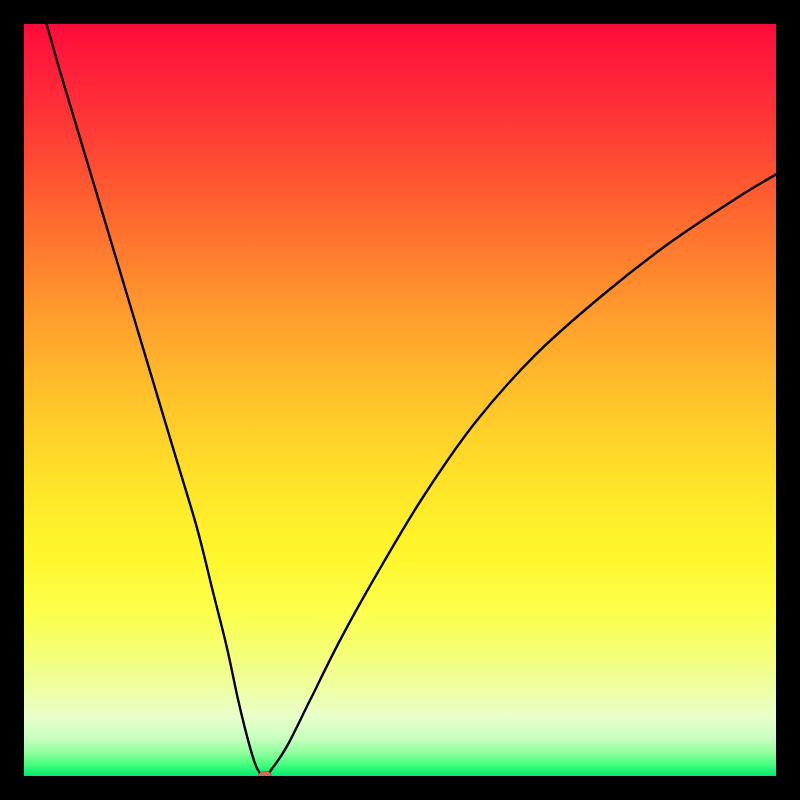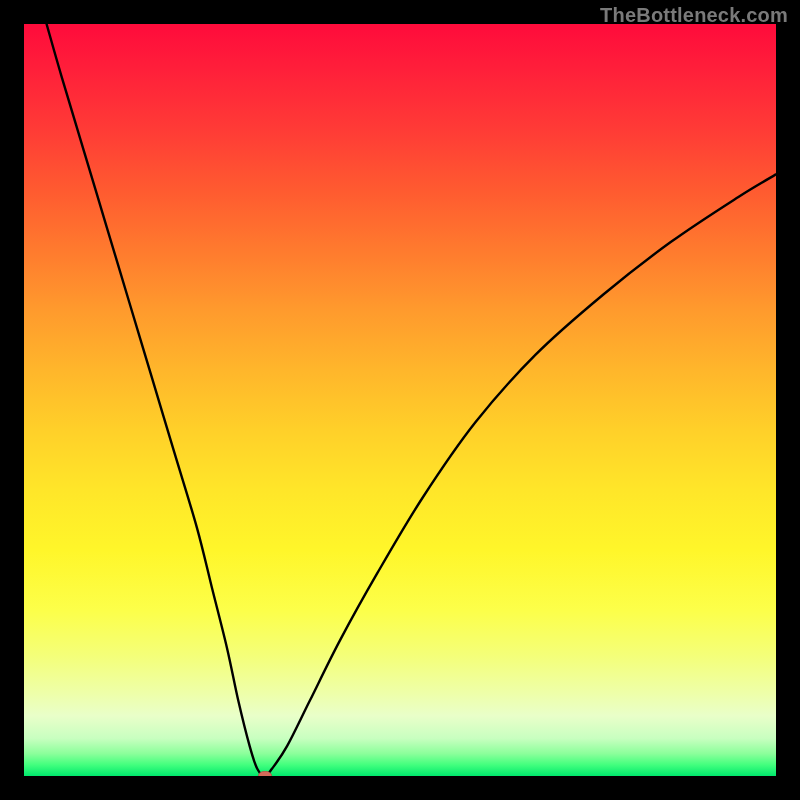--- a/index.html
+++ b/index.html
@@ -79,14 +79,13 @@
 <div class="stage">
 
   <div class="plot">
     <div class="gradient"></div>
     <svg class="curve" viewBox="0 0 752 752" preserveAspectRatio="none">
       <path id="curve-path" d="M 22.56 0.00 C 25.07 8.77, 31.33 31.33, 37.60 52.64 C 43.87 73.95, 52.64 102.77, 60.16 127.84 C 67.68 152.91, 75.20 177.97, 82.72 203.04 C 90.24 228.11, 97.76 253.17, 105.28 278.24 C 112.80 303.31, 120.32 328.37, 127.84 353.44 C 135.36 378.51, 142.88 403.57, 150.40 428.64 C 157.92 453.71, 166.69 481.28, 172.96 503.84 C 179.23 526.40, 182.99 543.95, 188.00 564.00 C 193.01 584.05, 198.65 605.36, 203.04 624.16 C 207.43 642.96, 210.56 660.51, 214.32 676.80 C 218.08 693.09, 222.47 710.64, 225.60 721.92 C 228.73 733.20, 230.61 739.47, 233.12 744.48 C 235.63 749.49, 238.13 752.00, 240.64 752.00 C 243.15 752.00, 244.40 749.49, 248.16 744.48 C 251.92 739.47, 256.93 733.20, 263.20 721.92 C 269.47 710.64, 276.99 694.35, 285.76 676.80 C 294.53 659.25, 304.56 637.95, 315.84 616.64 C 327.12 595.33, 339.65 572.77, 353.44 548.96 C 367.23 525.15, 382.27 498.83, 398.56 473.76 C 414.85 448.69, 432.40 422.37, 451.20 398.56 C 470.00 374.75, 490.05 352.19, 511.36 330.88 C 532.67 309.57, 556.48 289.52, 579.04 270.72 C 601.60 251.92, 624.16 234.37, 646.72 218.08 C 669.28 201.79, 696.85 184.24, 714.40 172.96 C 731.95 161.68, 745.73 154.16, 752.00 150.40" fill="none" stroke="#000" stroke-width="2.4" stroke-linecap="round" stroke-linejoin="round"></path>
     </svg>
     <div id="marker" class="marker" style="left: 240.64px; top: 752px; background: rgb(212, 106, 90);"></div>
   </div>
 
-  <div class="watermark">TheBottleneck.com</div>
 </div>
 
 </body></html>

